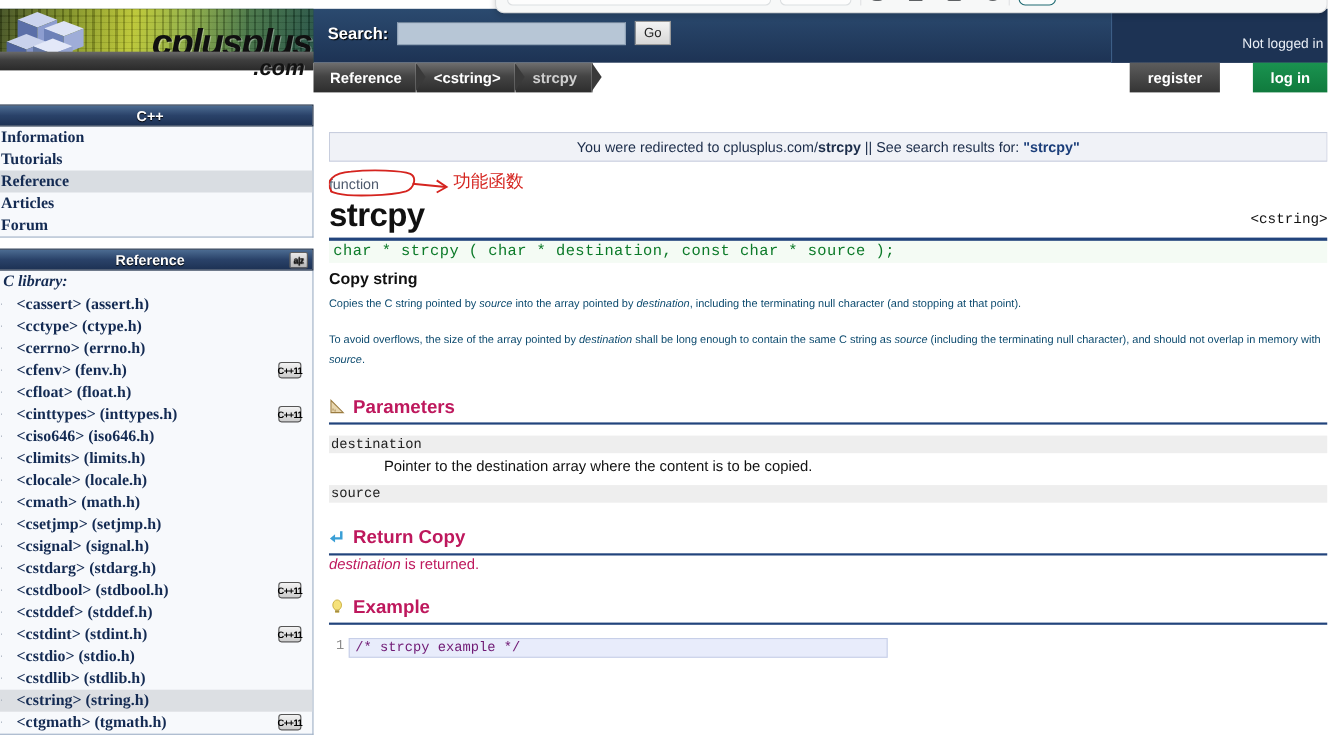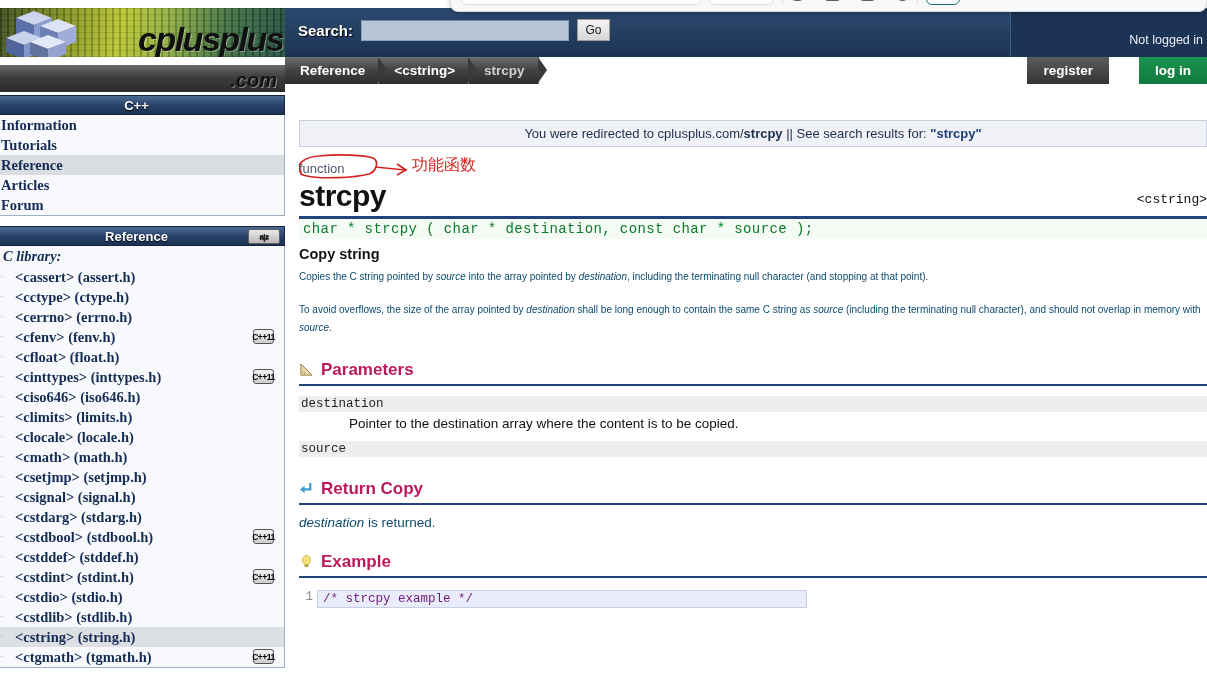--- a/index.html
+++ b/index.html
@@ -145,21 +145,21 @@
   }
 
   
   .tabbar {
     position: absolute; left: 0; top: 57px;
     width: 1207px; height: 27px;
     background: #ffffff;
     z-index: 9;
   }
   .tab-gradient-left {
-    position: absolute; left: 0; top: 65px; width: 285px; height: 27px;
+    position: absolute; left: 0; top: 47px; width: 285px; height: 17px;
     background: linear-gradient(180deg,#6a6a6a 0%,#3e3e3e 45%,#2a2a2a 100%);
     z-index: 12;
   }
   .com-text {
     position: absolute; right: 8px; top: 4px;
     font-family: "Liberation Sans", sans-serif;
     font-weight: bold; font-style: italic; font-size: 20px;
     color: #121212;
     text-shadow: 1px 1px 0 rgba(255,255,255,0.4);
   }
@@ -213,21 +213,21 @@
     background: linear-gradient(180deg,#4c6c92 0%,#2a4269 50%,#1d3254 100%);
     color: #ffffff;
     font-size: 13px; font-weight: bold;
     display: flex; align-items: center; justify-content: center;
     border: 1px solid #12243f;
     position: relative;
     text-shadow: 0 1px 1px #000;
   }
   .panel-head .sort-icon {
     position: absolute; right: 4px; top: 2px;
-    width: 32px; height: 15px;
+    width: 17px; height: 15px;
     background: linear-gradient(180deg,#e9e9e9,#b9b9b9);
     border: 1px solid #606060; border-radius: 2px;
     font-size: 8px; color: #1a1a1a; font-weight: bold;
     display: flex; align-items: center; justify-content: center;
     letter-spacing: -0.5px;
     cursor: pointer;
   }
   .panel-body {
     background: #f7f9fc;
     border: 1px solid #9fb0c6;
@@ -379,21 +379,21 @@
     font-family: "Liberation Mono", monospace;
     font-size: 12.5px; color: #222;
     padding: 1px 2px;
     margin-top: 10px;
   }
   .param-desc {
     margin: 4px 0 0 50px;
     font-size: 13.5px; color: #111;
   }
   .ret-text {
-    margin-top: 10px; font-size: 13.5px; color: #0c4a6e;
+    font-size: 13.5px; color: #be185d;
   }
   .ret-text i { font-style: italic; }
 
   .code-box {
     margin-top: 12px;
     display: flex;
     font-family: "Liberation Mono", monospace;
     font-size: 12.5px;
   }
   .gutter {

